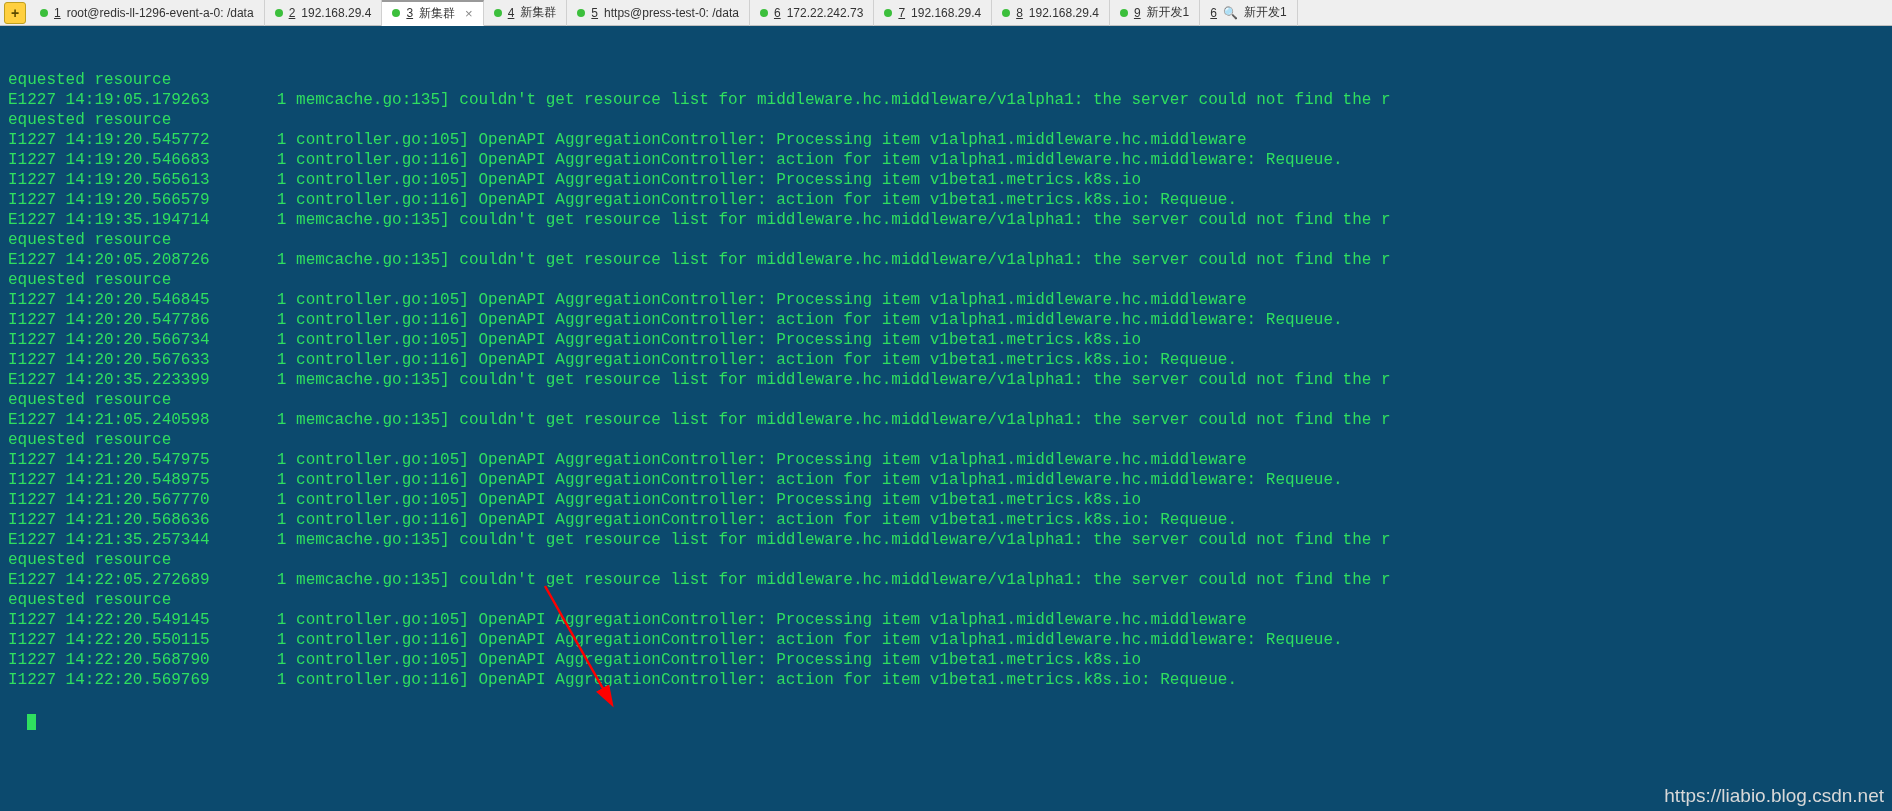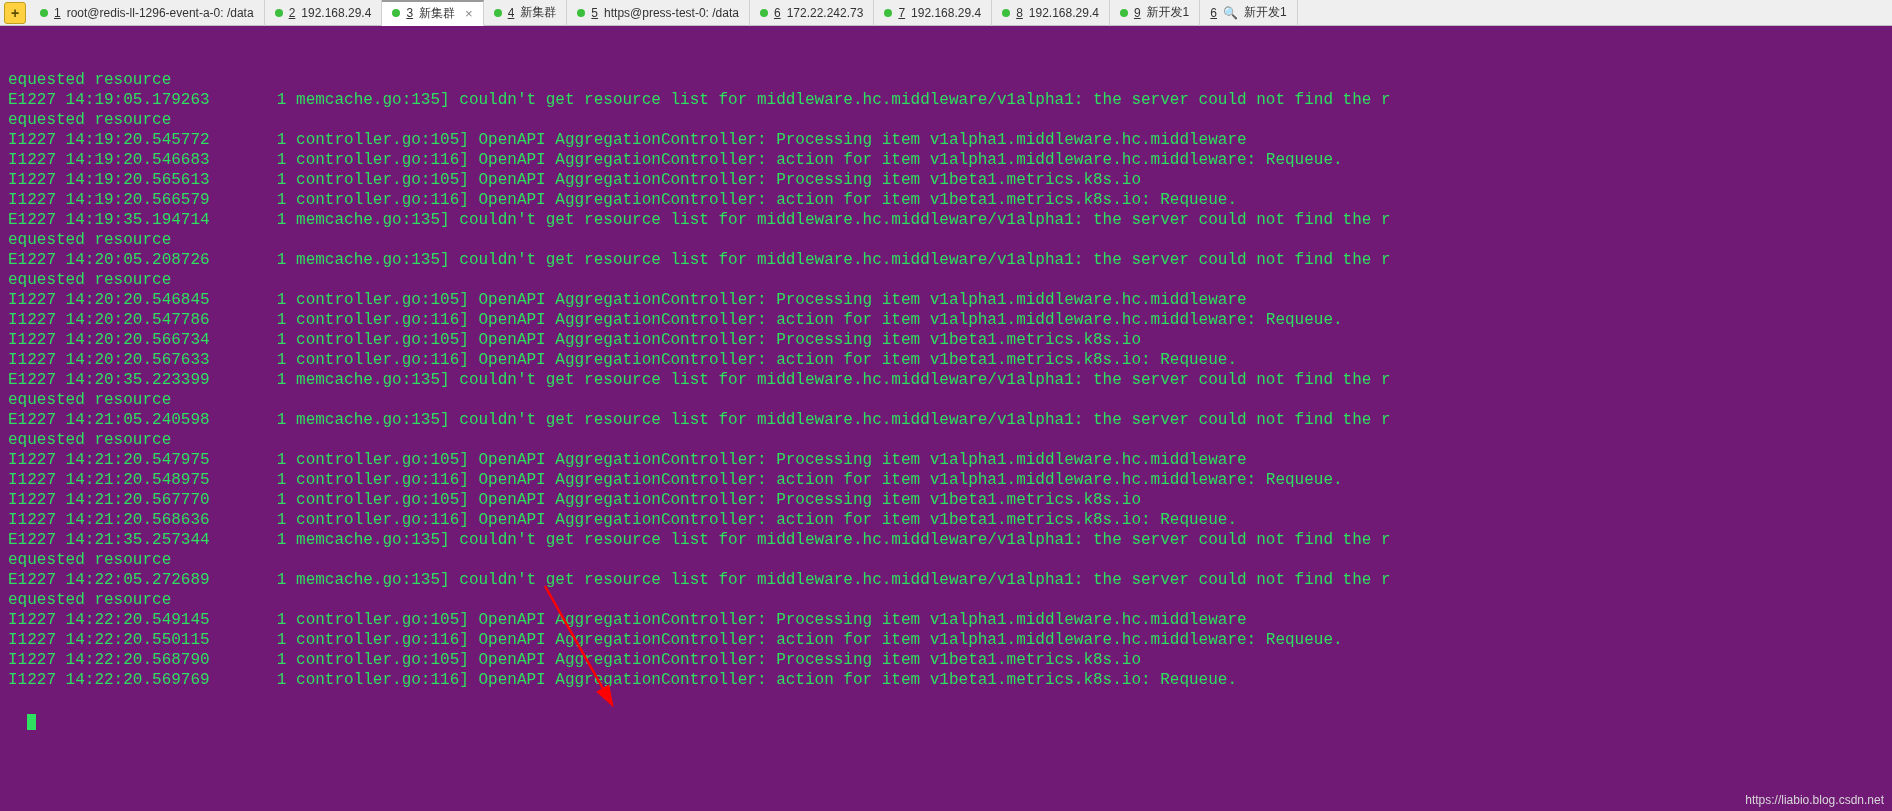--- a/index.html
+++ b/index.html
@@ -56,21 +56,21 @@
     display: inline-block;
   }
   .tab .dot.green  { background: #3cbf3c; }
   .tab .num { text-decoration: underline; }
   .tab .close {
     color: #888;
     font-size: 13px;
     margin-left: 4px;
   }
   .terminal {
-    background: #701a75;
+    background: #0c4a6e;
     color: #2fdf5f;
     font-family: "Consolas","Courier New",monospace;
     font-size: 16px;
     line-height: 20px;
     padding: 4px 8px;
     white-space: pre;
     height: 785px;
     overflow: hidden;
     position: relative;
   }
@@ -84,21 +84,21 @@
   .arrow {
     position: absolute;
     left: 540px;
     top: 555px;
     pointer-events: none;
   }
   .watermark {
     position: absolute;
     right: 8px;
     bottom: 4px;
-    font-size: 12px;
+    font-size: 19px;
     color: #d8d8d8;
     font-family: Arial, sans-serif;
   }
 </style>
 </head>
 <body>
 
 <div class="tab-bar">
   <div class="add-btn">
     <span>+</span>

